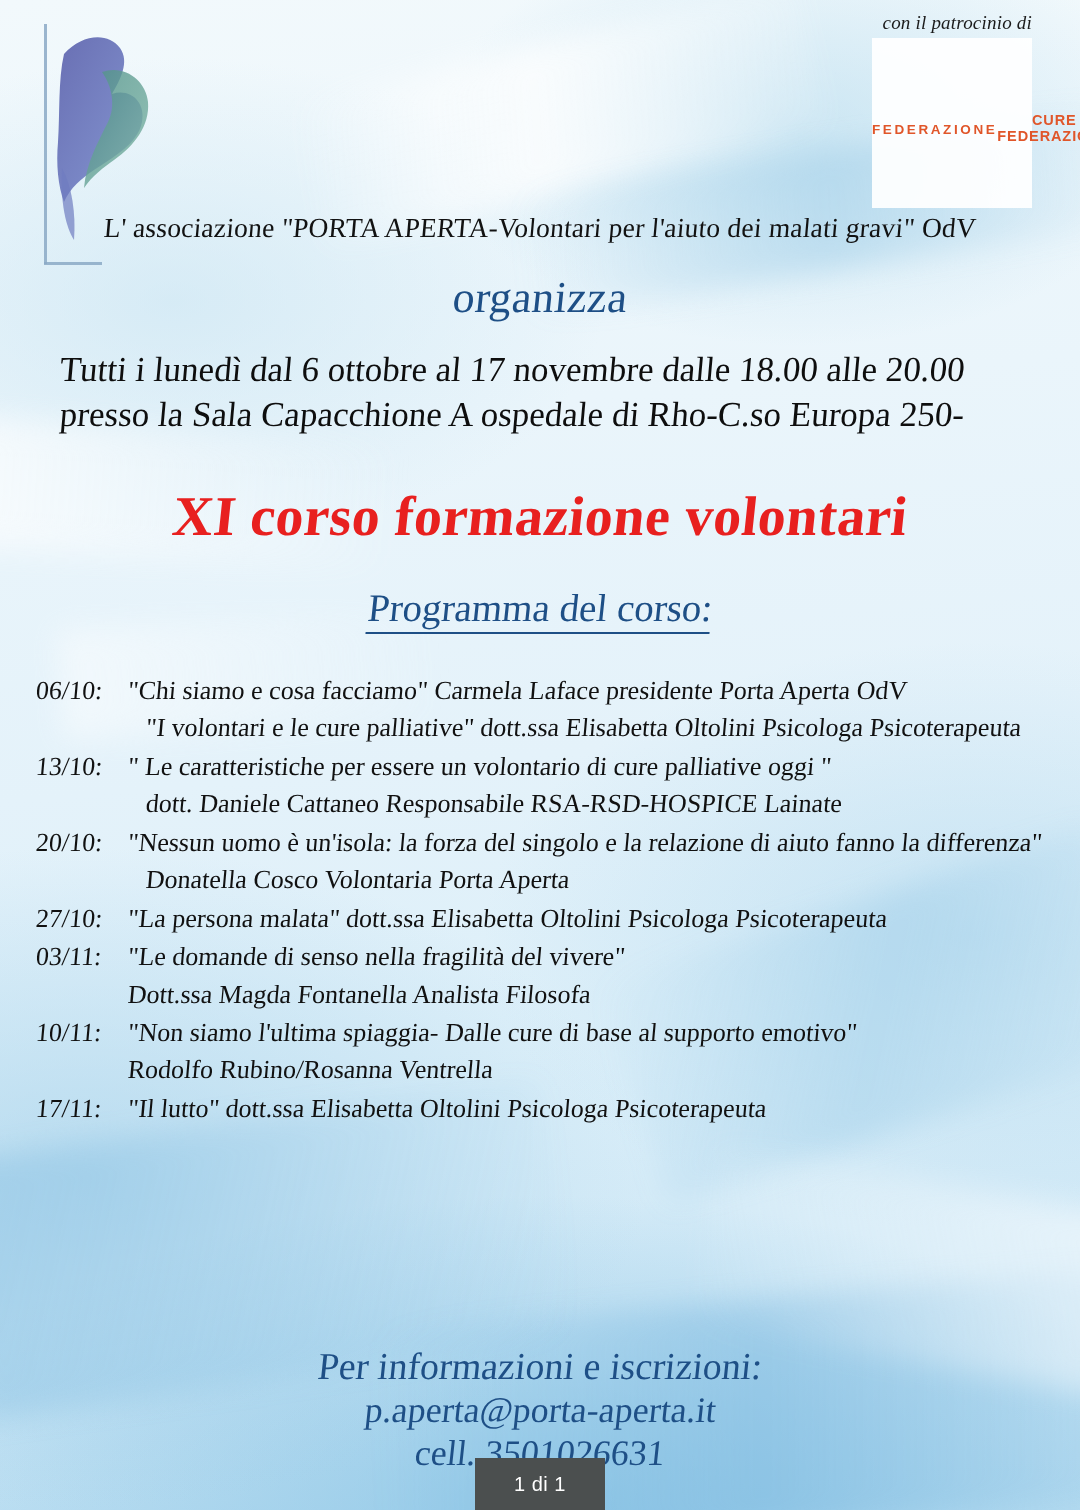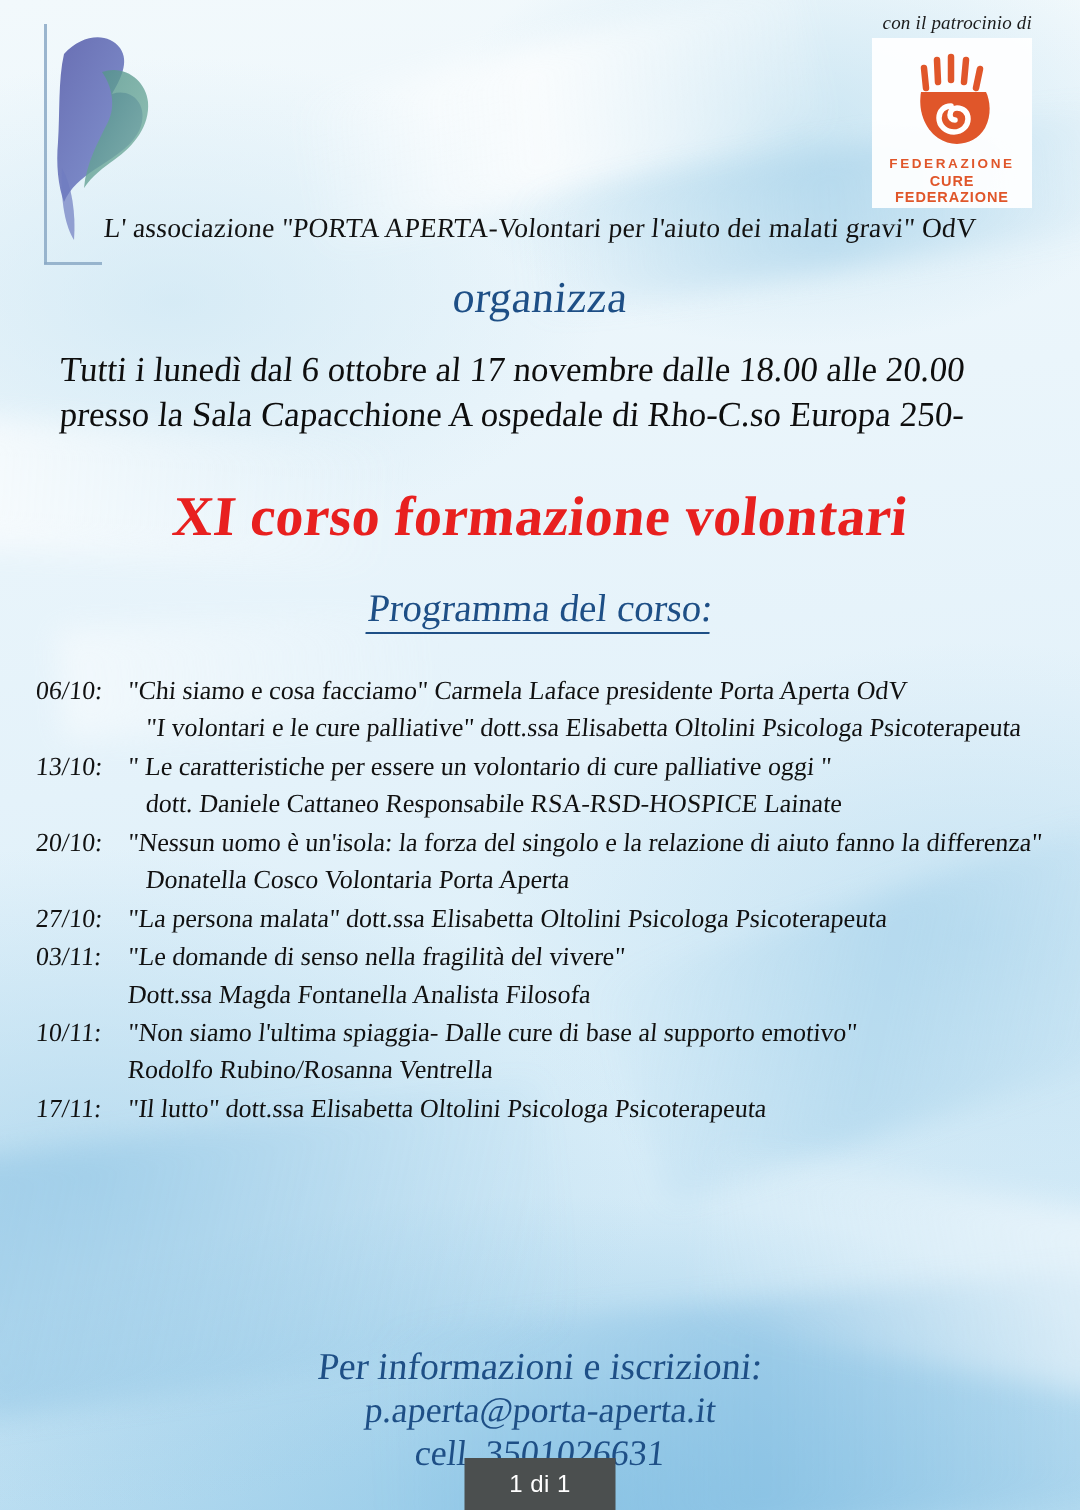--- a/index.html
+++ b/index.html
@@ -105,21 +105,20 @@
     font-style: italic;
   }
   .patron-box {
     position: absolute;
     right: 0;
     top: 30px;
     width: 160px;
     height: 170px;
     background: rgba(255,255,255,0.92);
     display: flex;
-    flex-direction: column;
     align-items: center;
     justify-content: flex-start;
     padding-top: 8px;
     box-sizing: border-box;
   }
   .patron-hand { margin-top: 2px; }
   .patron-t1 {
     font-family: "Liberation Sans", sans-serif;
     font-weight: bold;
     font-size: 13.5px;
@@ -251,26 +250,26 @@
   .c2 { font-size: 36px; }
   .c3 { font-size: 36px; }
   .contacts .inner { display: inline-block; transform: skewX(-6deg); }
 
   
   .page-indicator {
     position: absolute;
     left: 50%;
     transform: translateX(-50%);
     bottom: 0;
-    width: 151px;
+    width: 130px;
     height: 52px;
     background: #4b4f4f;
     color: #ffffff;
     font-family: "Liberation Sans", sans-serif;
-    font-size: 24px;
+    font-size: 20px;
     display: flex;
     align-items: center;
     justify-content: center;
     letter-spacing: .5px;
   }
 </style>
 </head>
 <body>
 
 <div class="poster">

